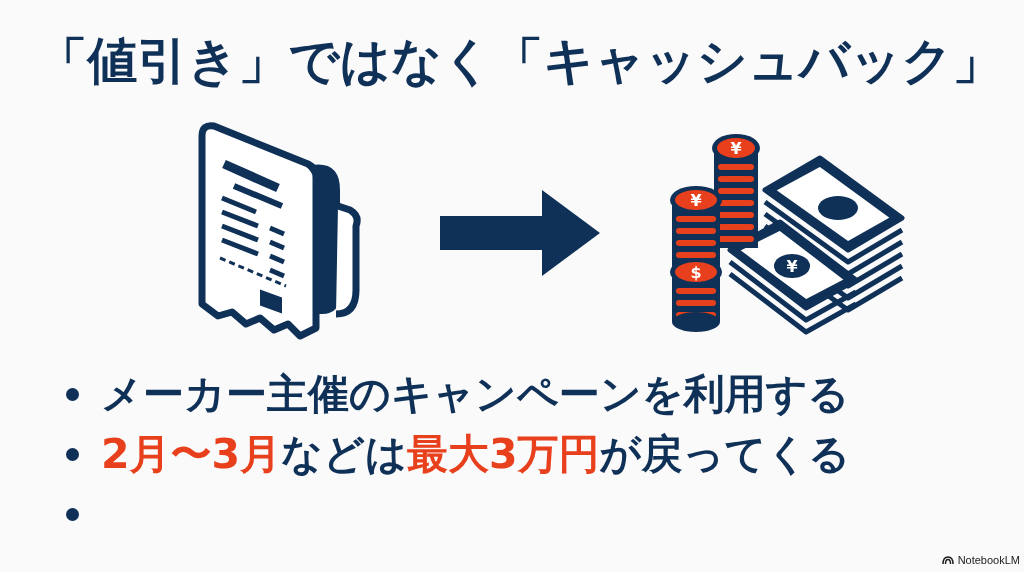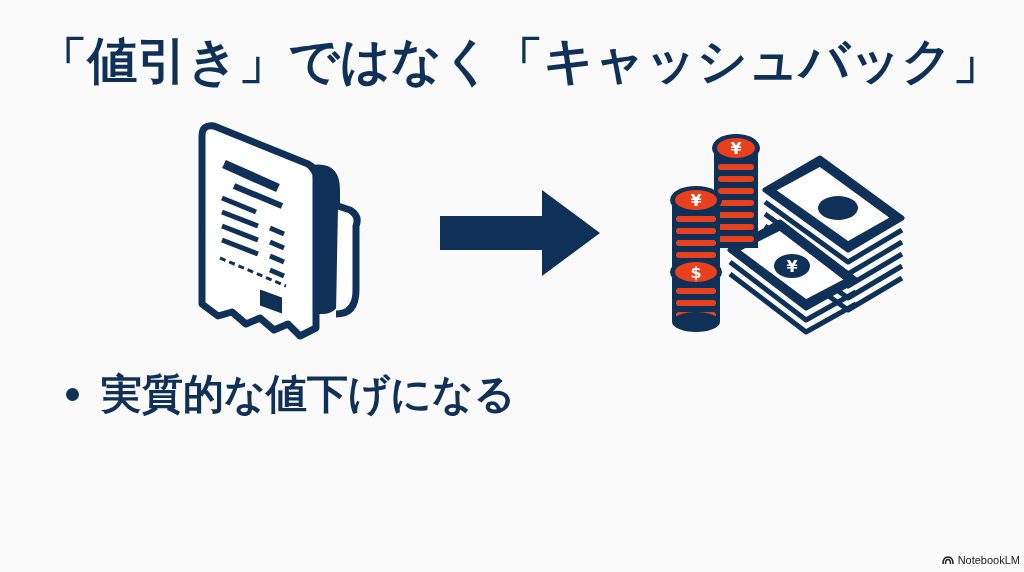--- a/index.html
+++ b/index.html
@@ -194,21 +194,31 @@
       <ellipse cx="26" cy="192" rx="24" ry="10" fill="#0f3057"></ellipse>
       <ellipse cx="26" cy="142" rx="26" ry="14" fill="#0f3057"></ellipse>
       <ellipse cx="26" cy="142" rx="21" ry="10" fill="#e8401c"></ellipse>
       <text x="26" y="148" font-size="16" font-weight="bold" fill="#ffffff" text-anchor="middle" font-family="DejaVu Sans, sans-serif">$</text>
     </g>
   </svg>
 
   <div class="bullets">
     <div class="bullet">
       <span class="dot"></span>
-      <span>実質的な値下げになる</span>
+      <span>メーカー主催のキャンペーンを利用する</span>
+    </div>
+    <div class="bullet">
+      <span class="dot"></span>
+      <span class="hl">2月〜3月</span>
+      <span>などは</span>
+      <span class="hl">最大3万円</span>
+      <span>が戻ってくる</span>
+    </div>
+    <div class="bullet">
+      <span class="dot"></span>
     </div>
   </div>
 
   <div class="brand">
     <svg width="12" height="10" viewBox="0 0 12 10">
       <path d="M1 9 Q1 2 6 2 Q11 2 11 9" fill="none" stroke="#222" stroke-width="1.5"></path>
       <path d="M3.5 9 Q3.5 4.5 6 4.5 Q8.5 4.5 8.5 9" fill="none" stroke="#222" stroke-width="1.5"></path>
     </svg>
     <span>NotebookLM</span>
   </div>

